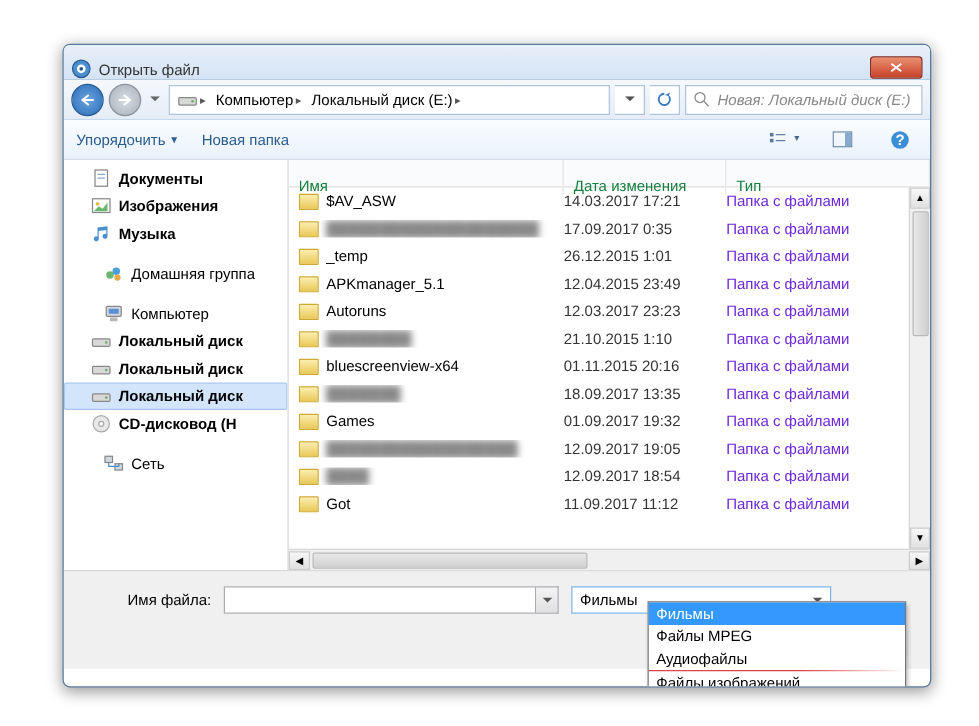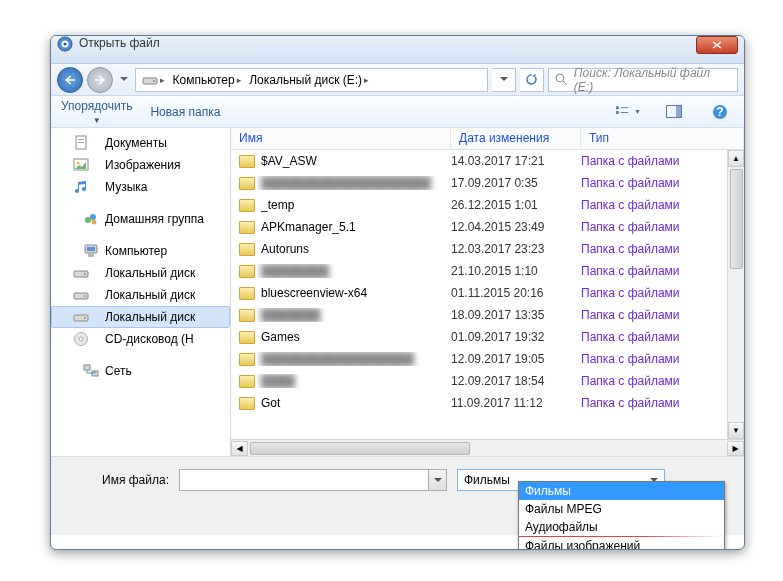--- a/index.html
+++ b/index.html
@@ -1,44 +1,44 @@
 <!DOCTYPE html>
 <html><head>
 <meta charset="utf-8">
 <style>
 * { box-sizing: border-box; margin: 0; padding: 0; font-family: 'Segoe UI', Tahoma, sans-serif; font-size: 12px; }
 body { background: #fff; width: 783px; height: 581px; overflow: hidden; }
 .dialog { position: absolute; left: 50px; top: 35px; width: 695px; height: 515px; border: 1px solid #5a7aa0; border-radius: 6px; box-shadow: 0 3px 12px rgba(0,0,0,0.4); background: #fff; overflow: hidden; }
-.titlebar { height: 28px; background: linear-gradient(#e8f0f9, #d4e3f5); display: flex; align-items: flex-start; padding: 0 6px; border-bottom: 1px solid #b8cde4; }
+.titlebar { height: 28px; background: linear-gradient(#e8f0f9, #d4e3f5); display: flex; align-items: flex-end; padding: 0 6px; border-bottom: 1px solid #b8cde4; }
 .titlebar .app-icon { width: 16px; height: 16px; margin-right: 6px; }
 .titlebar .title { flex: 1; color: #333; }
 .close-btn { width: 42px; height: 18px; background: linear-gradient(#e9906f, #c8402a); border: 1px solid #8a2a1a; border-radius: 3px; display: flex; align-items: center; justify-content: center; color: #fff; cursor: pointer; }
 .navbar { height: 32px; background: linear-gradient(#f5f8fc, #e6edf7); display: flex; align-items: center; padding: 2px 6px; gap: 4px; border-bottom: 1px solid #c8d8ec; }
 .nav-btn { width: 26px; height: 26px; border-radius: 50%; background: radial-gradient(#6ba4e0, #2a6db8); border: 1px solid #2a5a90; display: flex; align-items: center; justify-content: center; color: #fff; cursor: pointer; }
 .nav-btn.fwd { background: radial-gradient(#d8dde3, #a8b0ba); border-color: #8a929e; }
 .nav-drop { width: 14px; height: 26px; display: flex; align-items: center; justify-content: center; color: #666; cursor: pointer; }
 .addrbar { flex: 1; height: 24px; border: 1px solid #b0c4de; background: #fff; display: flex; align-items: center; padding: 0 2px; }
 .addr-seg { padding: 2px 4px; cursor: pointer; display: flex; align-items: center; gap: 2px; }
 .addr-chev { color: #555; font-size: 9px; }
 .refresh-box { width: 24px; height: 24px; border: 1px solid #b0c4de; border-left: none; display: flex; align-items: center; justify-content: center; cursor: pointer; background: #fff; }
 .searchbox { width: 190px; height: 24px; border: 1px solid #b0c4de; background: #fff; display: flex; align-items: center; padding: 0 6px; color: #888; font-style: italic; gap: 6px; }
 .toolbar { height: 32px; background: linear-gradient(#fafdff, #e8f1fb); border-bottom: 1px solid #d0dcea; display: flex; align-items: center; padding: 0 10px; gap: 18px; }
-.tool-item { color: #2b5c8f; cursor: pointer; display: flex; align-items: center; gap: 3px; flex-direction: column; }
+.tool-item { color: #2b5c8f; cursor: pointer; display: flex; align-items: center; gap: 3px; }
 .tool-spacer { flex: 1; }
 .tool-icon-btn { width: 28px; height: 22px; border: 1px solid transparent; display: flex; align-items: center; justify-content: center; cursor: pointer; color: #4a6a8e; }
 .body { display: flex; height: 328px; }
 .sidebar { width: 180px; border-right: 1px solid #d8d8d8; overflow-y: auto; padding: 4px 0; }
-.side-item { padding: 3px 6px 3px 22px; display: flex; align-items: center; gap: 16px; cursor: pointer; white-space: nowrap; overflow: hidden; }
+.side-item { padding: 3px 6px 3px 22px; display: flex; align-items: center; gap: 6px; cursor: pointer; white-space: nowrap; overflow: hidden; font-weight: bold; }
 .side-item.sel { background: #d3e5fb; border: 1px solid #a6c8ef; border-radius: 2px; padding: 2px 5px 2px 21px; }
 .side-group { padding: 3px 6px 3px 10px; display: flex; align-items: center; gap: 6px; font-weight: normal; cursor: pointer; margin-left: 22px; }
 .side-icon { width: 16px; height: 16px; flex-shrink: 0; }
 .side-sep { height: 10px; }
 .filepane { flex: 1; display: flex; flex-direction: column; position: relative; }
 .col-headers { height: 22px; display: flex; border-bottom: 1px solid #e0e0e0; background: #fafbfd; }
-.col-h { padding: 3px 8px; border-right: 1px solid #e6e6e6; color: #1d4ed8; cursor: pointer; }
+.col-h { padding: 14px 8px; border-right: 1px solid #e6e6e6; color: #15803d; cursor: pointer; }
 .col-name { width: 220px; } .col-date { width: 130px; } .col-type { flex: 1; }
 .file-list { flex: 1; overflow-y: auto; overflow-x: hidden; }
 .file-row { height: 22px; display: flex; align-items: center; padding-left: 8px; cursor: pointer; }
 .fr-name { width: 212px; display: flex; align-items: center; gap: 6px; overflow: hidden; }
 .fr-date { width: 130px; color: #333; } .fr-type { flex: 1; color: #6d28d9; }
 .folder-icon { width: 16px; height: 13px; background: linear-gradient(#fceeb0, #e8c858); border: 1px solid #d0a830; border-radius: 1px; flex-shrink: 0; }
 .blur { filter: blur(3px); color: #888; }
 .hscroll { height: 17px; background: #f0f0f0; border-top: 1px solid #d8d8d8; display: flex; align-items: center; }
 .hs-btn { width: 17px; height: 15px; background: linear-gradient(#f8f8f8,#e0e0e0); border: 1px solid #ccc; display: flex; align-items: center; justify-content: center; font-size: 8px; cursor: pointer; }
 .hs-track { flex: 1; display: flex; align-items: center; padding: 0 2px; }
@@ -123,21 +123,21 @@
         <svg width="13" height="13" viewBox="0 0 13 13">
           <path d="M6.5 2a4.5 4.5 0 103.7 2" stroke="#3a7ac0" stroke-width="1.5" fill="none"></path>
           <path d="M11 1l-1 3-3-1" fill="#3a7ac0"></path>
         </svg>
       </div>
     <div class="searchbox">
       <svg width="13" height="13" viewBox="0 0 13 13">
           <circle cx="5" cy="5" r="4" stroke="#888" fill="none"></circle>
           <path d="M8 8l4 4" stroke="#888"></path>
         </svg>
-      <span>Поиск: Локальный файл (E:)</span>
+      <span>Новая: Локальный диск (E:)</span>
     </div>
   </div>
 
   <div class="toolbar">
     <div class="tool-item">
         <span>Упорядочить</span> 
         <span style="font-size:8px;">▼</span>
       </div>
     <div class="tool-item">
         <span>Новая папка</span>

